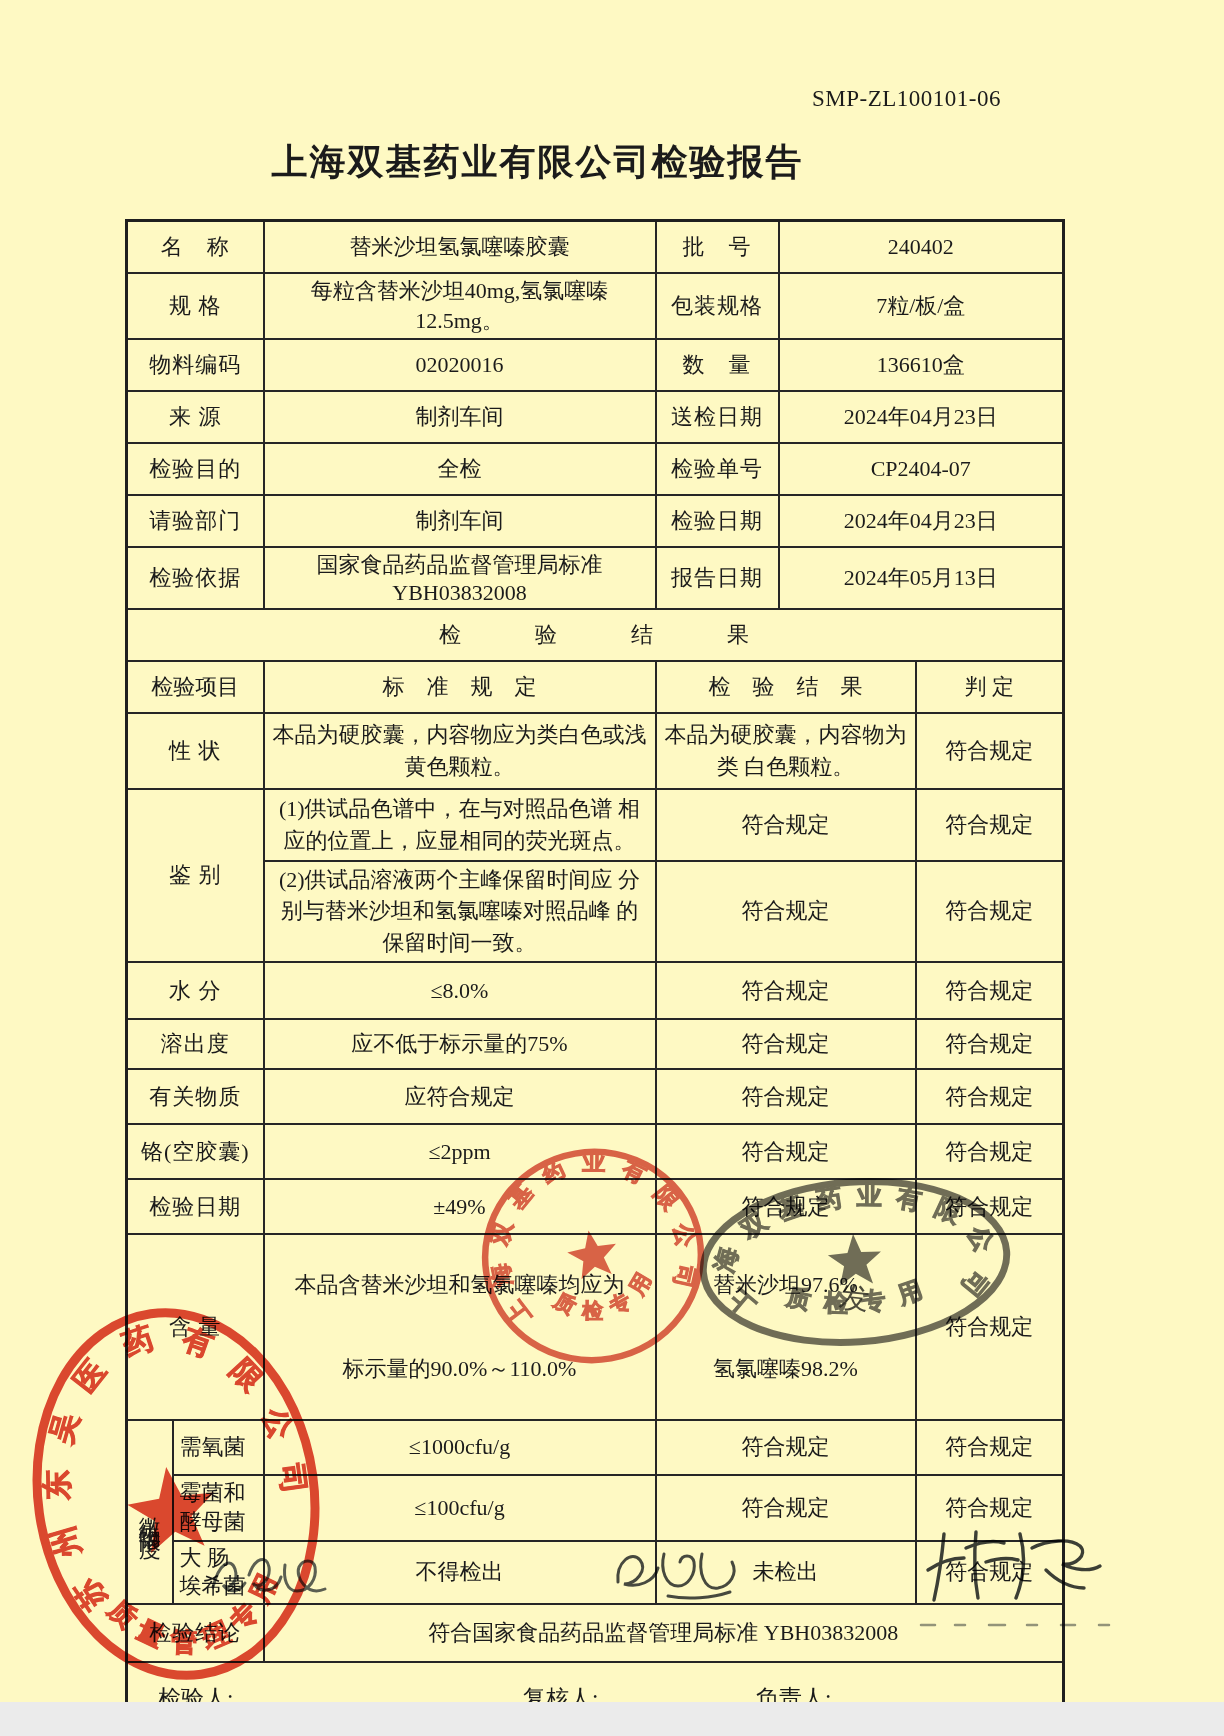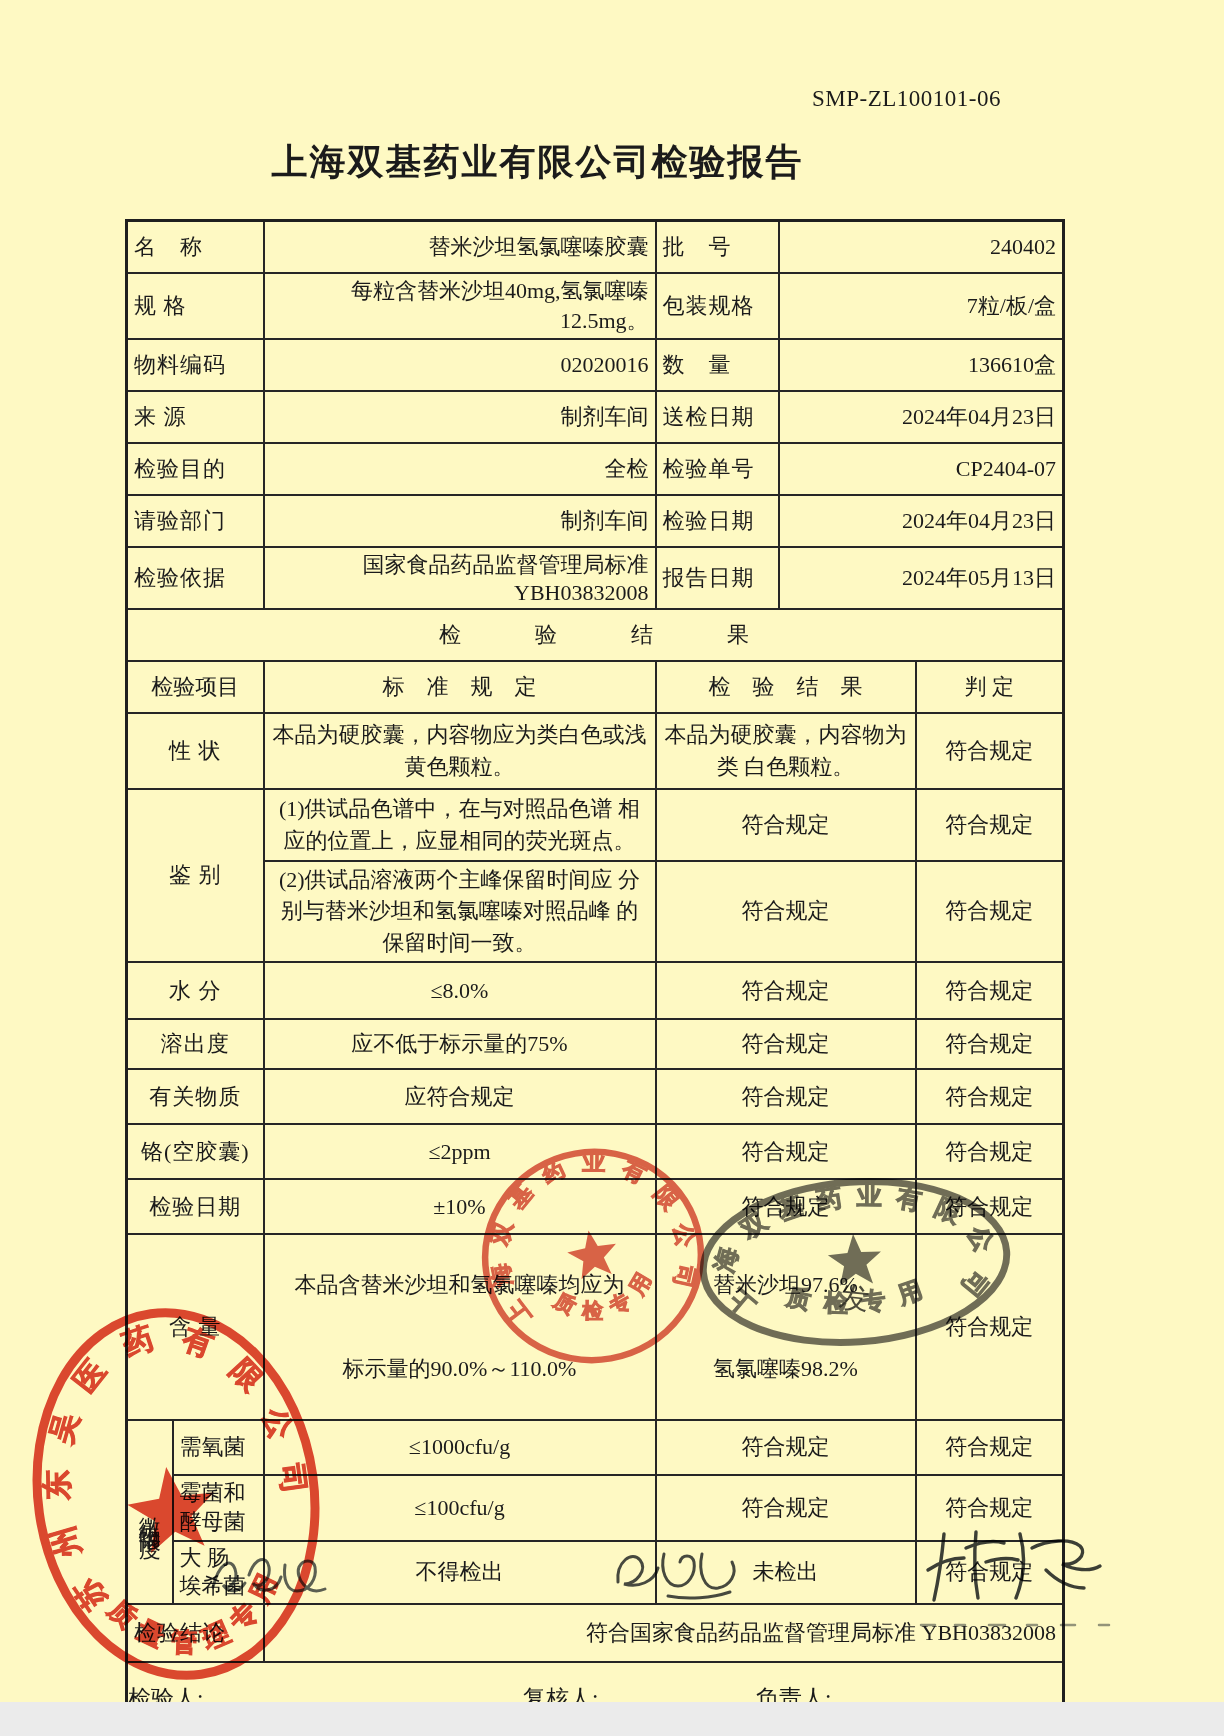--- a/index.html
+++ b/index.html
@@ -7,35 +7,35 @@
         font-family:"Liberation Serif","DejaVu Serif",serif;color:#1b1b1b;}
   #docnum{position:absolute;left:812px;top:86px;font-size:23px;letter-spacing:0.5px;}
   #title{position:absolute;left:0;top:138px;width:1075px;text-align:center;
          font-family:"Liberation Sans","DejaVu Sans",sans-serif;
          font-weight:bold;font-size:36px;letter-spacing:2px;}
   #reporttable{position:absolute;left:125px;top:219px;width:937px;
                border-collapse:collapse;table-layout:fixed;}
   #reporttable td{border:2px solid #262626;font-size:22px;vertical-align:middle;
                   padding:2px 6px;overflow:hidden;}
   #reporttable{border:3px solid #1f1f1f;}
-  td.lbl{white-space:pre;letter-spacing:1px;}
-  td.val{text-align:right;padding-left:14px;white-space:pre-line;}
+  td.lbl{text-align:center;white-space:pre;letter-spacing:1px;}
+  td.val{text-align:center;padding-left:14px;white-space:pre-line;}
   td.sec{text-align:center;font-size:25px;white-space:pre;letter-spacing:2px;border-top:3px solid #1f1f1f;}
   tr.colhead td{text-align:center;white-space:pre;font-size:23px;}
   td.item{text-align:center;white-space:pre-line;letter-spacing:1px;margin-top:48px;}
   td.std,td.res{text-align:center;padding:8px 12px;white-space:pre-line;line-height:1.45;margin-top:37px;}
   td.judge{text-align:center;}
   td.sub{text-align:left;white-space:pre-line;line-height:1.3;padding:2px;}
   td.vertcell{padding:0;}
   .vert{writing-mode:vertical-rl;text-orientation:upright;margin:0 auto;
         font-size:22px;letter-spacing:5px;line-height:1.0;}
   .gap{margin-top:20px;}
   .sigrow{position:relative;padding:0;}
   .siglabel{position:absolute;top:50%;transform:translateY(-50%);font-size:23px;white-space:pre;}
-  #sig1{left:0;} #sig2{left:395px;} #sig3{left:628px;}
+  #sig1{left:30px;} #sig2{left:395px;} #sig3{left:628px;}
   .stamp{position:absolute;mix-blend-mode:multiply;pointer-events:none;}
   #bottomstrip{position:absolute;left:0;bottom:0;width:100%;height:34px;background:#ebebeb;}
 </style>
 </head>
 <body>
 
 <div id="page">
 
   <div id="docnum">SMP-ZL100101-06</div>
   <div id="title">上海双基药业有限公司检验报告</div>
@@ -143,21 +143,21 @@
         <td class="judge">符合规定</td>
       </tr>
       <tr style="height:55px">
         <td class="item" colspan="2">铬(空胶囊)</td>
         <td class="std">≤2ppm</td>
         <td class="res" colspan="2">符合规定</td>
         <td class="judge">符合规定</td>
       </tr>
       <tr style="height:55px">
         <td class="item" colspan="2">检验日期</td>
-        <td class="std">±10%</td>
+        <td class="std">±49%</td>
         <td class="res" colspan="2">符合规定</td>
         <td class="judge">符合规定</td>
       </tr>
       <tr style="height:98px">
         <td class="item" colspan="2">含 量</td>
         <td class="std">
           <div>本品含替米沙坦和氢氯噻嗪均应为</div>
           <div class="gap">标示量的90.0%～110.0%</div>
         </td>
         <td class="res" colspan="2">

